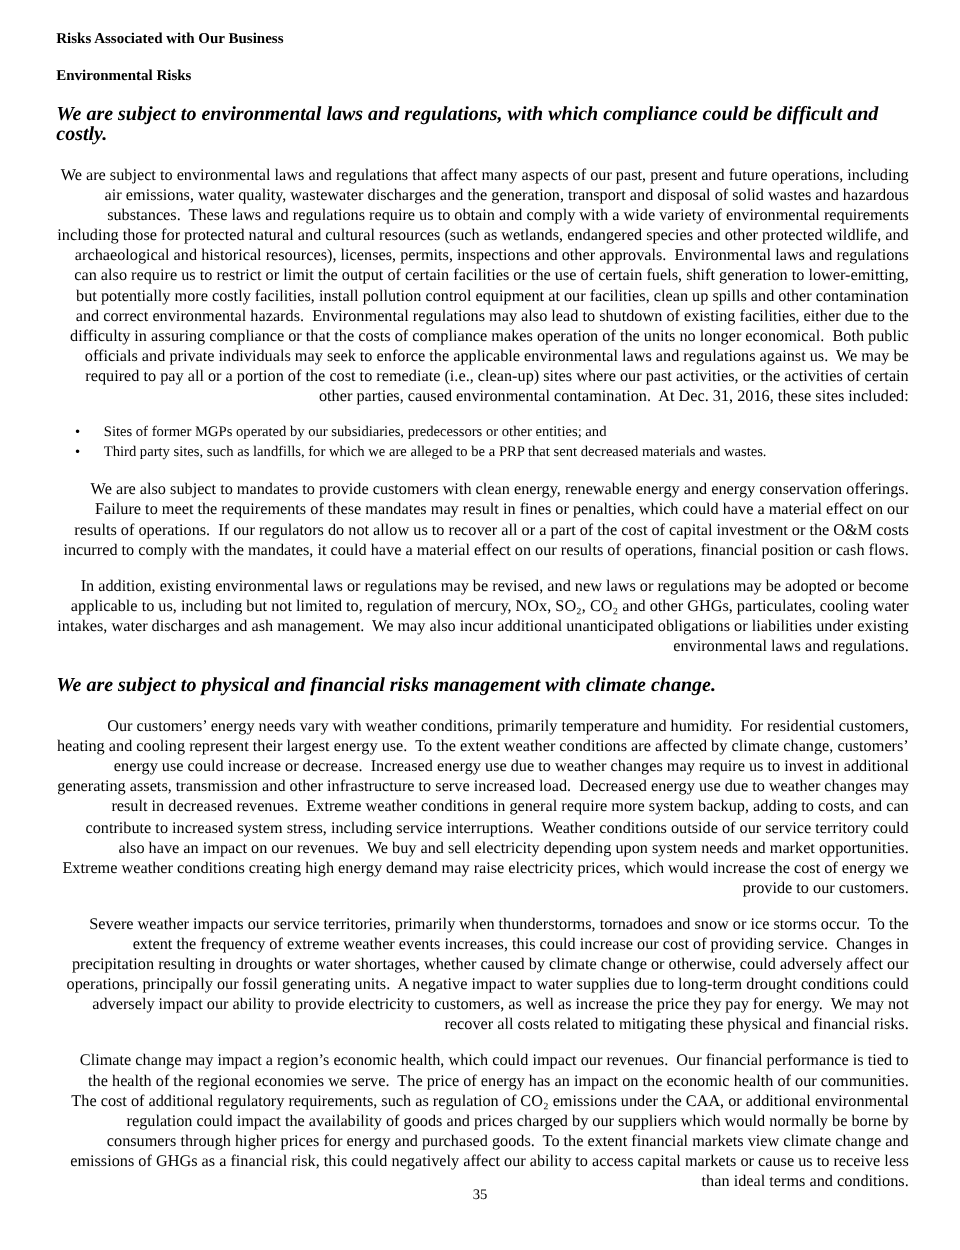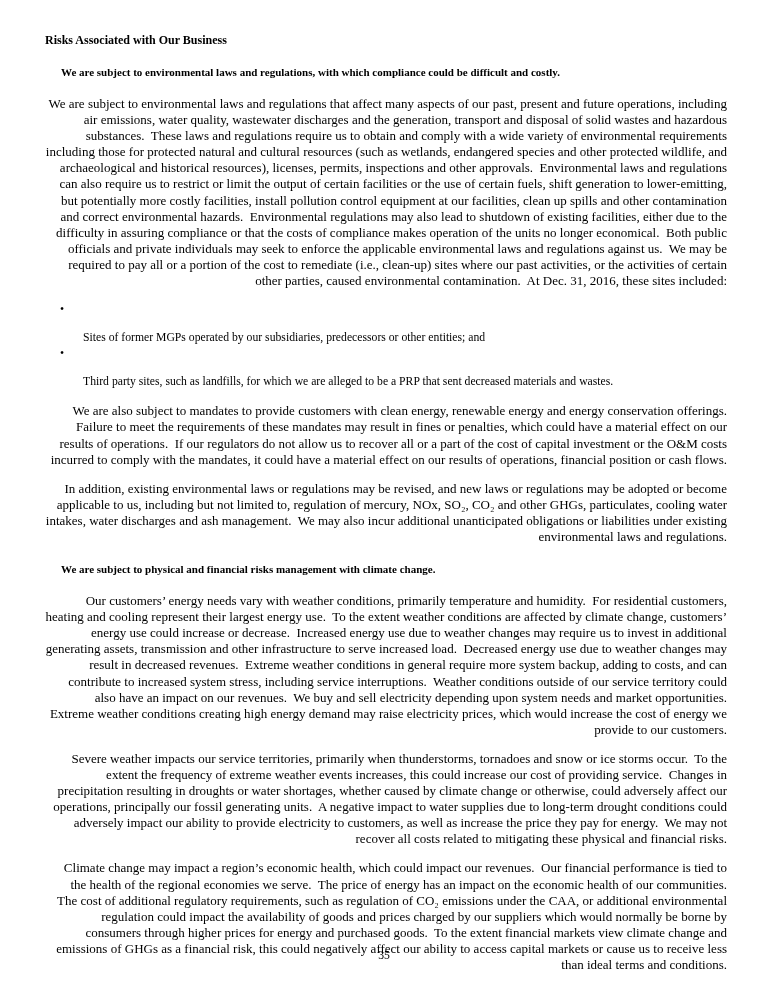--- a/index.html
+++ b/index.html
@@ -13,35 +13,36 @@
     overflow: hidden;
   }
   .page {
     position: relative;
     width: 768px;
     height: 1000px;
     background: #ffffff;
   }
   .content {
     position: absolute;
-    top: 32px;
+    top: 22px;
     left: 45px;
     width: 682px;
   }
   .heading {
     font-size: 12px;
     font-weight: bold;
     line-height: 16px;
     margin: 0 0 14px 0;
   }
   .risk-heading {
-    font-size: 11px;
+    font-size: 16px;
     font-weight: bold;
+    font-style: italic;
     line-height: 16px;
-    margin: 16px 0 16px 16px;
+    margin: 16px 0 16px 0;
   }
   .para {
     font-size: 13px;
     line-height: 16.1px;
     margin: 0 0 13px 0;
     text-align: right;
     white-space: pre-wrap;
   }
   .bullet-list {
     margin: 0 0 13px 0;
@@ -54,40 +55,40 @@
   }
   .bullet-glyph {
     width: 38px;
     padding-left: 15px;
     box-sizing: border-box;
     flex: 0 0 38px;
   }
   .bullet-text {
     flex: 1 1 auto;
     white-space: pre-wrap;
-    margin-top: 28px;
   }
   .page-footer {
     position: absolute;
     top: 948px;
     left: 0;
     width: 768px;
     text-align: center;
     font-size: 11.7px;
     line-height: 16px;
   }
 </style>
 </head>
 <body>
 
 <div class="page">
   <div class="content">
 
     <div class="heading">Risks Associated with Our Business</div>
 
+    <div class="heading">Environmental Risks</div>
 
     <div class="risk-heading">We are subject to environmental laws and regulations, with which compliance could be difficult and costly.</div>
 
     <div class="para">We are subject to environmental laws and regulations that affect many aspects of our past, present and future operations, including air emissions, water quality, wastewater discharges and the generation, transport and disposal of solid wastes and hazardous substances.  These laws and regulations require us to obtain and comply with a wide variety of environmental requirements including those for protected natural and cultural resources (such as wetlands, endangered species and other protected wildlife, and archaeological and historical resources), licenses, permits, inspections and other approvals.  Environmental laws and regulations can also require us to restrict or limit the output of certain facilities or the use of certain fuels, shift generation to lower-emitting, but potentially more costly facilities, install pollution control equipment at our facilities, clean up spills and other contamination and correct environmental hazards.  Environmental regulations may also lead to shutdown of existing facilities, either due to the difficulty in assuring compliance or that the costs of compliance makes operation of the units no longer economical.  Both public officials and private individuals may seek to enforce the applicable environmental laws and regulations against us.  We may be required to pay all or a portion of the cost to remediate (i.e., clean-up) sites where our past activities, or the activities of certain other parties, caused environmental contamination.  At Dec. 31, 2016, these sites included:</div>
 
     <div class="bullet-list">
       <div class="bullet-row">
         <span class="bullet-glyph">•</span>
         <span class="bullet-text">Sites of former MGPs operated by our subsidiaries, predecessors or other entities; and</span>
       </div>

